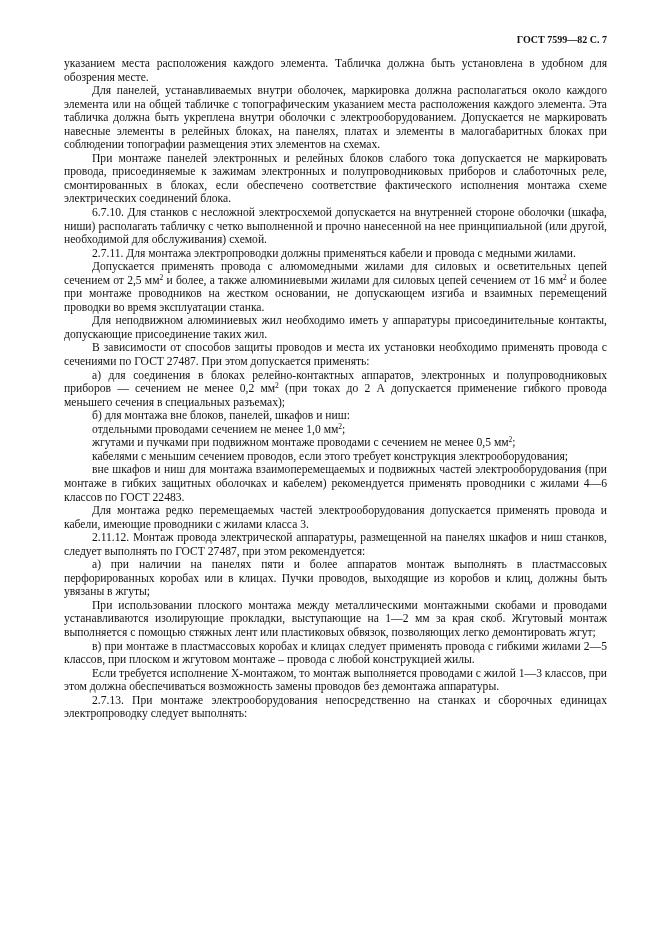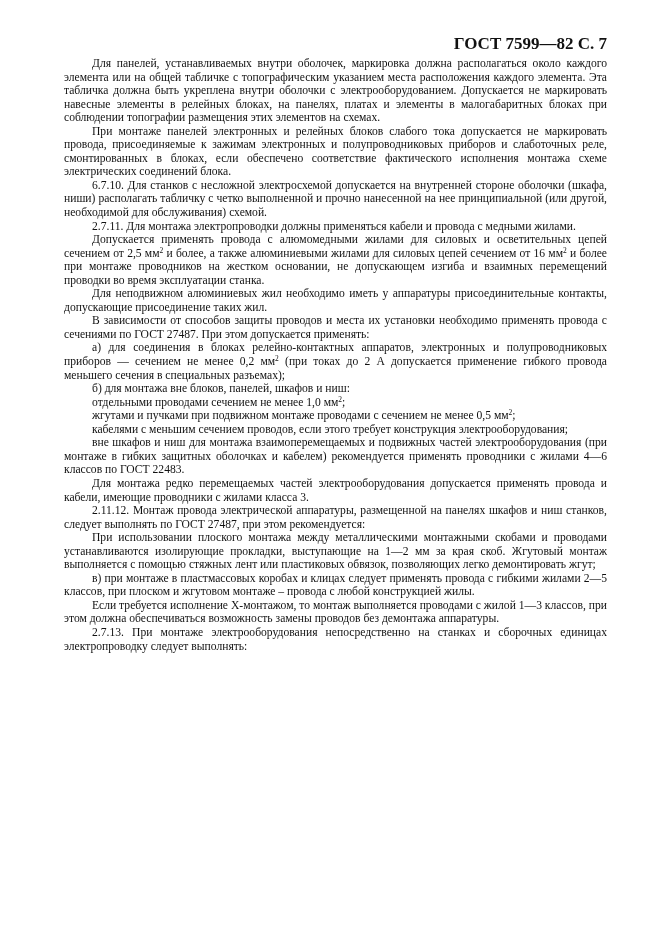--- a/index.html
+++ b/index.html
@@ -5,47 +5,49 @@
   html, body { margin: 0; padding: 0; background: #ffffff; }
   body { width: 661px; height: 936px; position: relative; overflow: hidden; }
   .page {
     position: absolute; left: 64px; top: 0; width: 543px;
     font-family: "Liberation Serif", "DejaVu Serif", serif;
     color: #111; font-size: 11.6px; line-height: 13.55px;
   }
   .header {
     position: absolute; right: 54px; top: 34px;
     font-family: "Liberation Serif", "DejaVu Serif", serif;
-    font-weight: bold; font-size: 17px; color: #111;
+    font-weight: bold; font-size: 10px; color: #111;
   }
   .body { position: absolute; top: 57px; left: 0; width: 543px; }
   p { margin: 0; text-align: justify; text-align-last: left; hyphens: none; }
   p.ind { text-indent: 28px; }
   sup { font-size: 7.5px; line-height: 0; vertical-align: 4px; }
 </style>
 </head>
 <body>
 
 <div class="header">ГОСТ 7599—82 С. 7</div>
 
 <div class="page">
   <div class="body" id="body">
+      <p>указанием места расположения каждого элемента. Табличка должна быть установлена в удобном для обозрения месте.</p>
       <p class="ind">Для панелей, устанавливаемых внутри оболочек, маркировка должна располагаться около каждого элемента или на общей табличке с топографическим указанием места расположения каждого элемента. Эта табличка должна быть укреплена внутри оболочки с электрооборудованием. Допускается не маркировать навесные элементы в релейных блоках, на панелях, платах и элементы в малогабаритных блоках при соблюдении топографии размещения этих элементов на схемах.</p>
       <p class="ind">При монтаже панелей электронных и релейных блоков слабого тока допускается не маркировать провода, присоединяемые к зажимам электронных и полупроводниковых приборов и слаботочных реле, смонтированных в блоках, если обеспечено соответствие фактического исполнения монтажа схеме электрических соединений блока.</p>
       <p class="ind">6.7.10. Для станков с несложной электросхемой допускается на внутренней стороне оболочки (шкафа, ниши) располагать табличку с четко выполненной и прочно нанесенной на нее принципиальной (или другой, необходимой для обслуживания) схемой.</p>
       <p class="ind">2.7.11. Для монтажа электропроводки должны применяться кабели и провода с медными жилами.</p>
       <p class="ind"><span>Допускается применять провода с алюмомедными жилами для силовых и осветительных цепей сечением от 2,5 мм</span><sup>2</sup><span> и более, а также алюминиевыми жилами для силовых цепей сечением от 16 мм</span><sup>2</sup><span> и более при монтаже проводников на жестком основании, не допускающем изгиба и взаимных перемещений проводки во время эксплуатации станка.</span></p>
       <p class="ind">Для неподвижном алюминиевых жил необходимо иметь у аппаратуры присоединительные контакты, допускающие присоединение таких жил.</p>
       <p class="ind">В зависимости от способов защиты проводов и места их установки необходимо применять провода с сечениями по ГОСТ 27487. При этом допускается применять:</p>
       <p class="ind"><span>а) для соединения в блоках релейно-контактных аппаратов, электронных и полупроводниковых приборов — сечением не менее 0,2 мм</span><sup>2</sup><span> (при токах до 2 А допускается применение гибкого провода меньшего сечения в специальных разъемах);</span></p>
       <p class="ind">б) для монтажа вне блоков, панелей, шкафов и ниш:</p>
       <p class="ind"><span>отдельными проводами сечением не менее 1,0 мм</span><sup>2</sup><span>;</span></p>
       <p class="ind"><span>жгутами и пучками при подвижном монтаже проводами с сечением не менее 0,5 мм</span><sup>2</sup><span>;</span></p>
       <p class="ind">кабелями с меньшим сечением проводов, если этого требует конструкция электрооборудования;</p>
       <p class="ind">вне шкафов и ниш для монтажа взаимоперемещаемых и подвижных частей электрооборудования (при монтаже в гибких защитных оболочках и кабелем) рекомендуется применять проводники с жилами 4—6 классов по ГОСТ 22483.</p>
       <p class="ind">Для монтажа редко перемещаемых частей электрооборудования допускается применять провода и кабели, имеющие проводники с жилами класса 3.</p>
       <p class="ind">2.11.12. Монтаж провода электрической аппаратуры, размещенной на панелях шкафов и ниш станков, следует выполнять по ГОСТ 27487, при этом рекомендуется:</p>
+      <p class="ind">а) при наличии на панелях пяти и более аппаратов монтаж выполнять в пластмассовых перфорированных коробах или в клицах. Пучки проводов, выходящие из коробов и клиц, должны быть увязаны в жгуты;</p>
       <p class="ind">При использовании плоского монтажа между металлическими монтажными скобами и проводами устанавливаются изолирующие прокладки, выступающие на 1—2 мм за края скоб. Жгутовый монтаж выполняется с помощью стяжных лент или пластиковых обвязок, позволяющих легко демонтировать жгут;</p>
       <p class="ind">в) при монтаже в пластмассовых коробах и клицах следует применять провода с гибкими жилами 2—5 классов, при плоском и жгутовом монтаже – провода с любой конструкцией жилы.</p>
       <p class="ind">Если требуется исполнение Х-монтажом, то монтаж выполняется проводами с жилой 1—3 классов, при этом должна обеспечиваться возможность замены проводов без демонтажа аппаратуры.</p>
       <p class="ind">2.7.13. При монтаже электрооборудования непосредственно на станках и сборочных единицах электропроводку следует выполнять:</p>
     </div>
 </div>
 
 </body></html>

